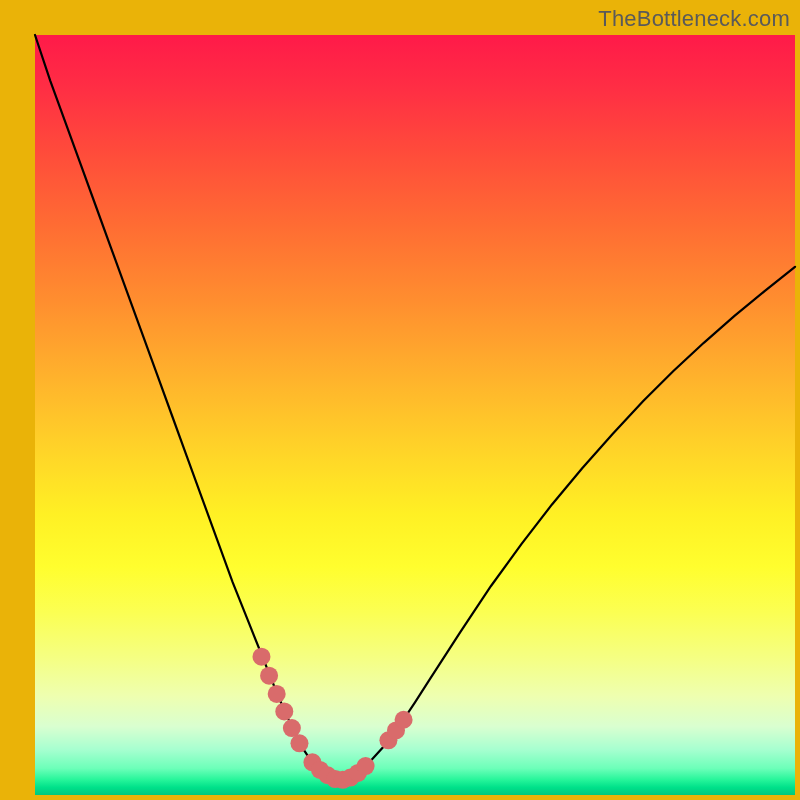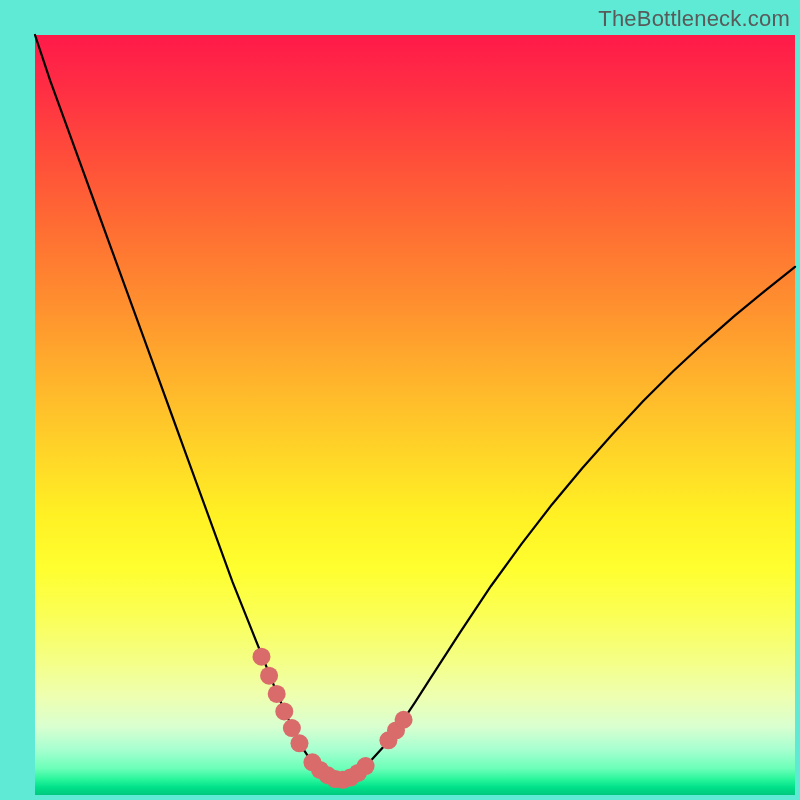--- a/index.html
+++ b/index.html
@@ -10,21 +10,21 @@
     background: #000;
     font-family: Arial, Helvetica, sans-serif;
     overflow: hidden;
   }
   .frame {
     position: absolute;
     left: 0;
     top: 0;
     width: 800px;
     height: 800px;
-    background: #5eead4;
+    background: #eab308;
   }
   .plot {
     position: absolute;
     left: 35px;
     top: 35px;
     width: 760px;
     height: 760px;
     background: linear-gradient(to bottom,
       #ff1a49 0%,
       #ff2e44 7%,

